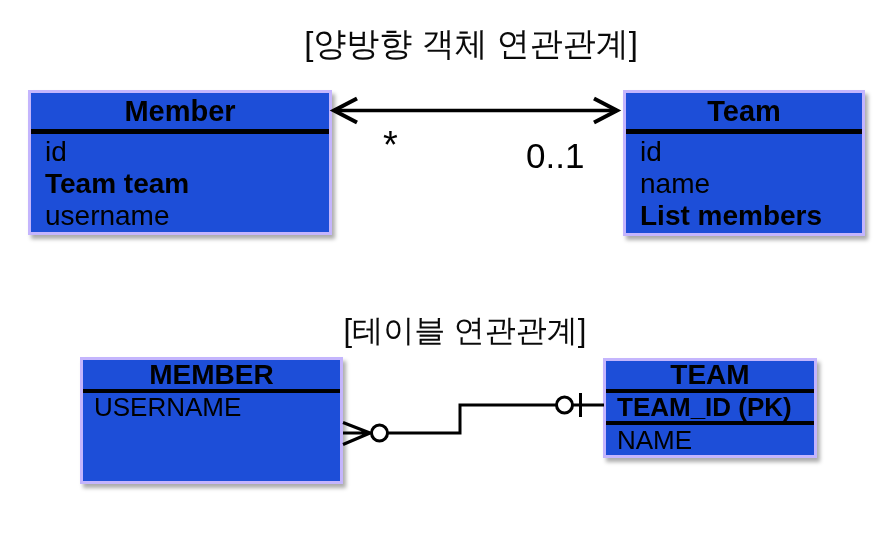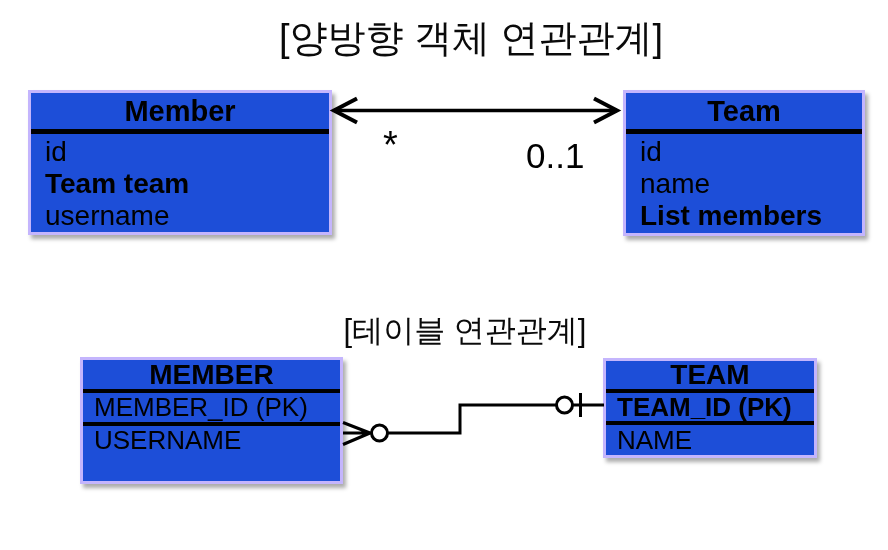--- a/index.html
+++ b/index.html
@@ -18,22 +18,22 @@
   .diagram-title {
     position: absolute;
     left: 0;
     width: 888px;
     text-align: center;
     box-sizing: border-box;
     color: #0a0a0a;
     white-space: nowrap;
   }
   #title-object {
-    top: 13px;
-    font-size: 38px;
+    top: 22px;
+    font-size: 33px;
     padding-left: 54px;
   }
   #title-table {
     top: 310px;
     font-size: 31px;
     padding-left: 42px;
   }
   .box {
     position: absolute;
     background: #1d4ed8;
@@ -121,21 +121,20 @@
     <div class="bold">List members</div>
   </div>
 </div>
 
 <div class="multiplicity" id="mult-member">*</div>
 
 <div class="multiplicity" id="mult-team">0..1</div>
 
 <div class="box table-box" id="member-table-box">
   <div class="box-header">MEMBER</div>
-  <div class="table-row row-divided">MEMBER_ID (PK)</div>
   <div class="table-cell-multi">
     <div>USERNAME</div>
   </div>
 </div>
 
 <div class="box table-box" id="team-table-box">
   <div class="box-header">TEAM</div>
   <div class="table-row row-divided bold">TEAM_ID (PK)</div>
   <div class="table-row row-last">NAME</div>
 </div>

